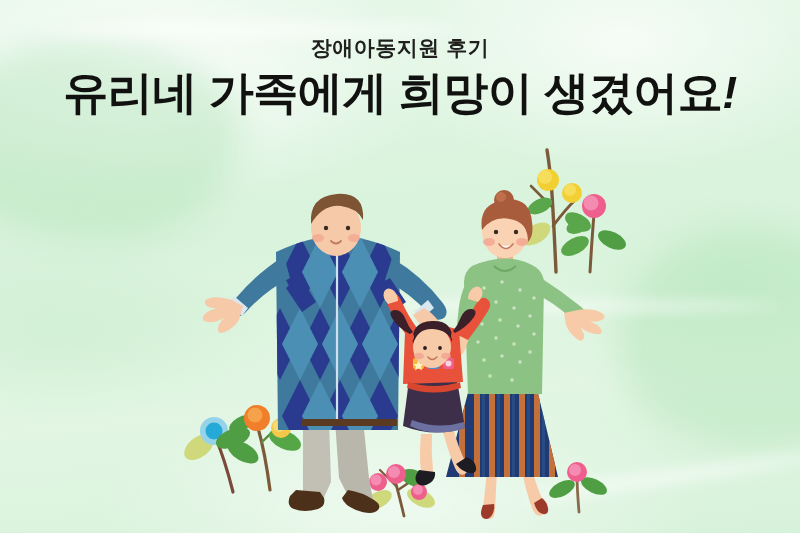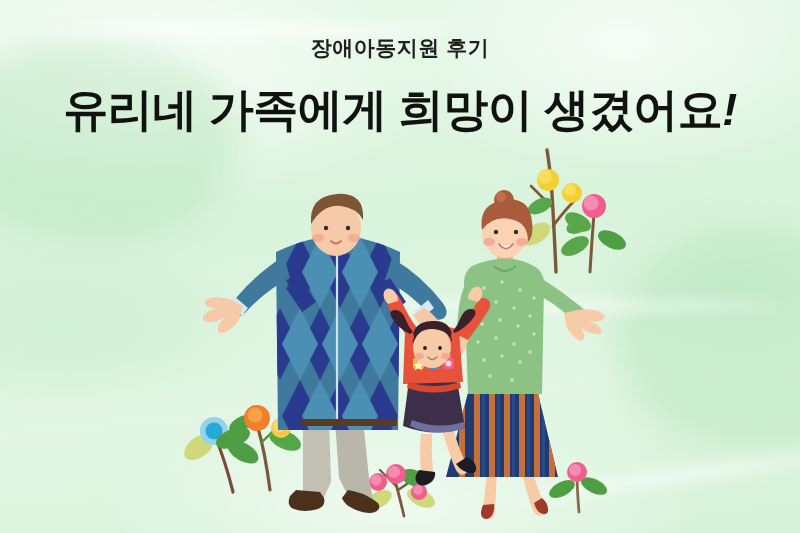--- a/index.html
+++ b/index.html
@@ -51,21 +51,21 @@
     z-index: 40;
   }
   .kicker {
     font-size: 21px;
     font-weight: 700;
     color: #20211f;
     letter-spacing: 0.5px;
     line-height: 1.1;
   }
   .title {
-    margin-top: 26px;
+    margin-top: 9px;
     font-size: 45px;
     font-weight: 800;
     color: #111210;
     letter-spacing: -0.5px;
     line-height: 1.12;
     white-space: nowrap;
   }
   .title .bang {
     font-style: italic;
     font-weight: 800;

